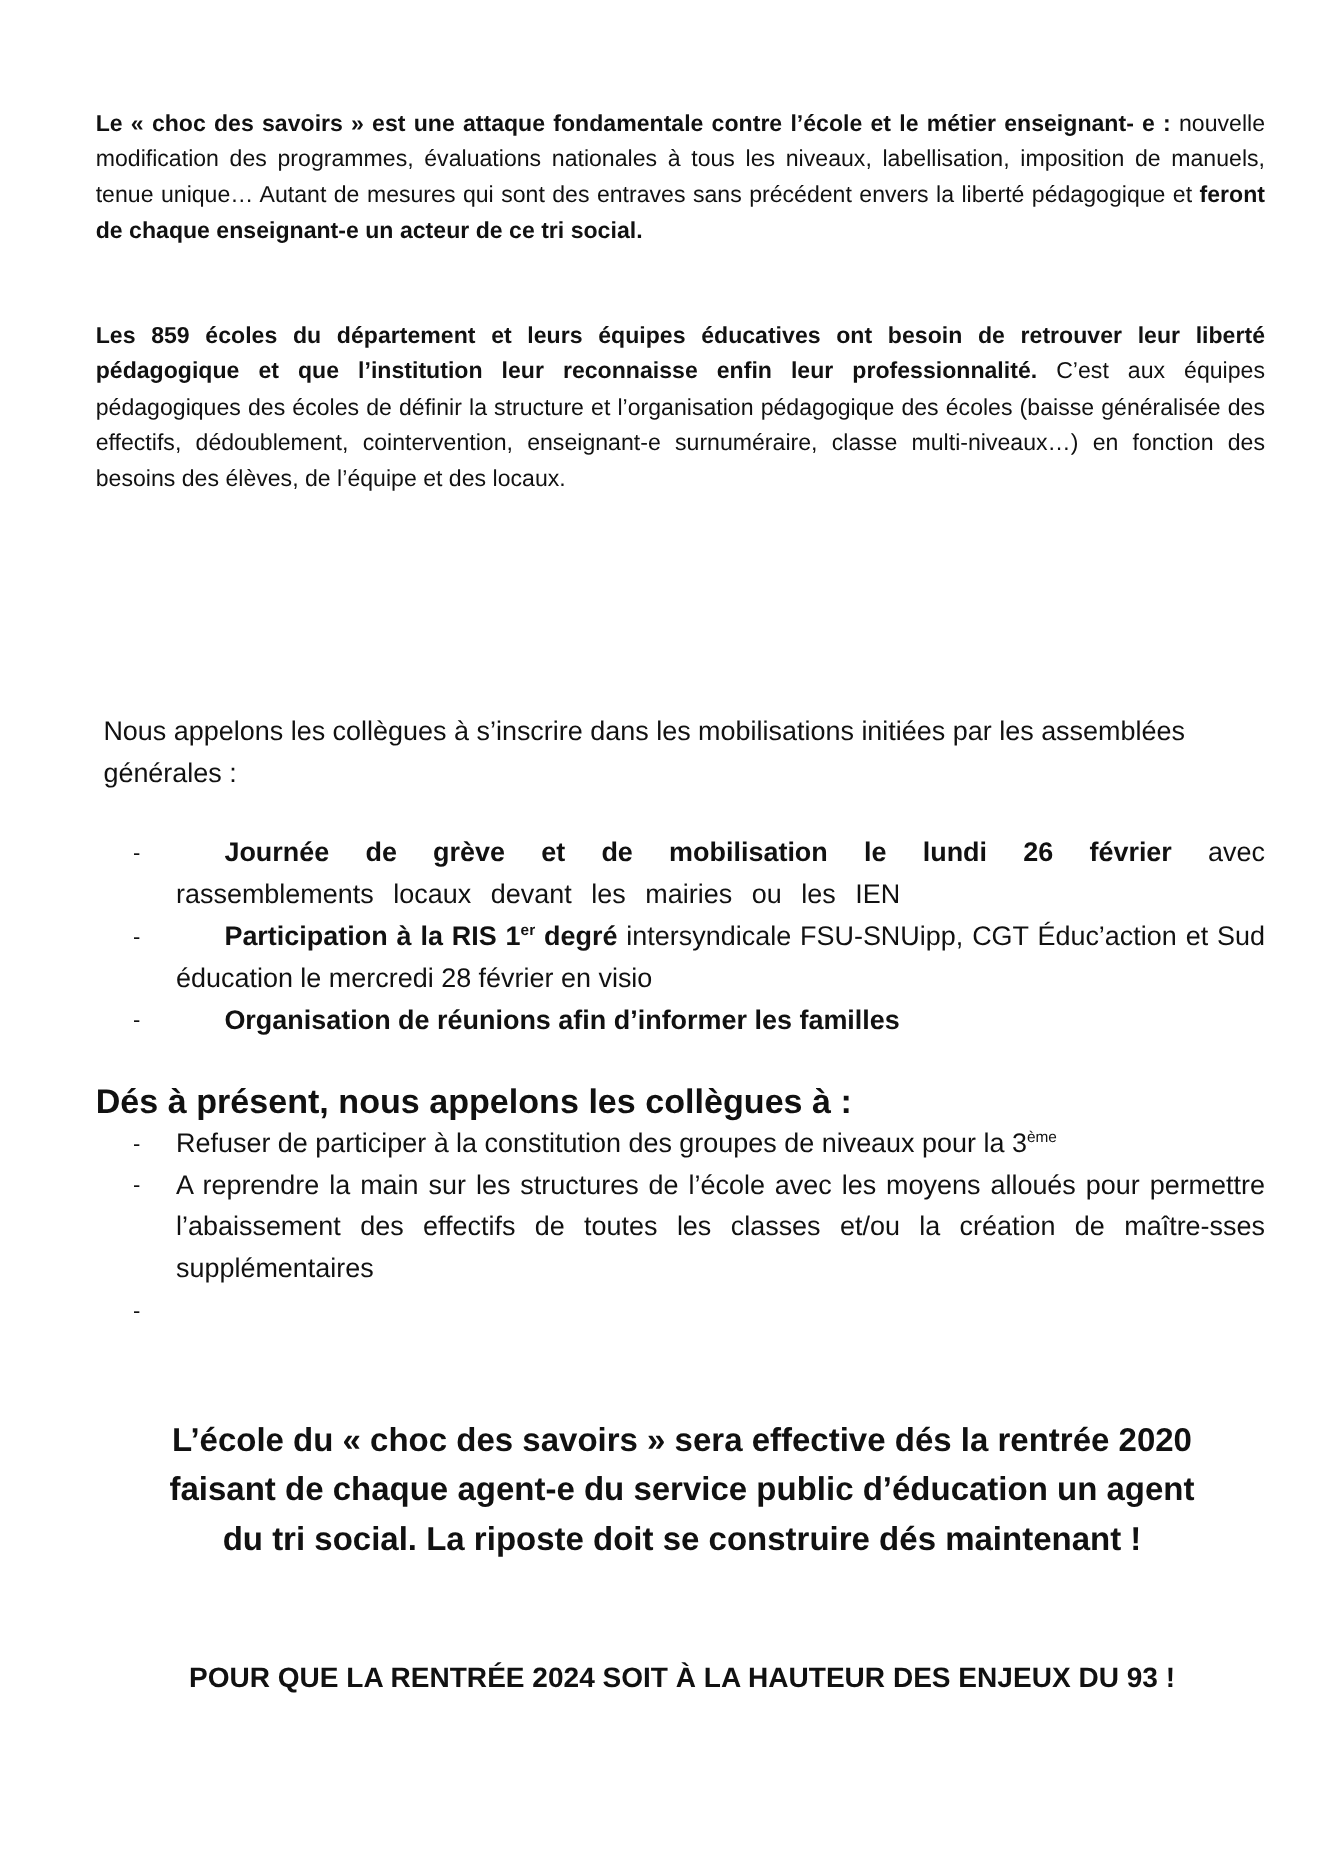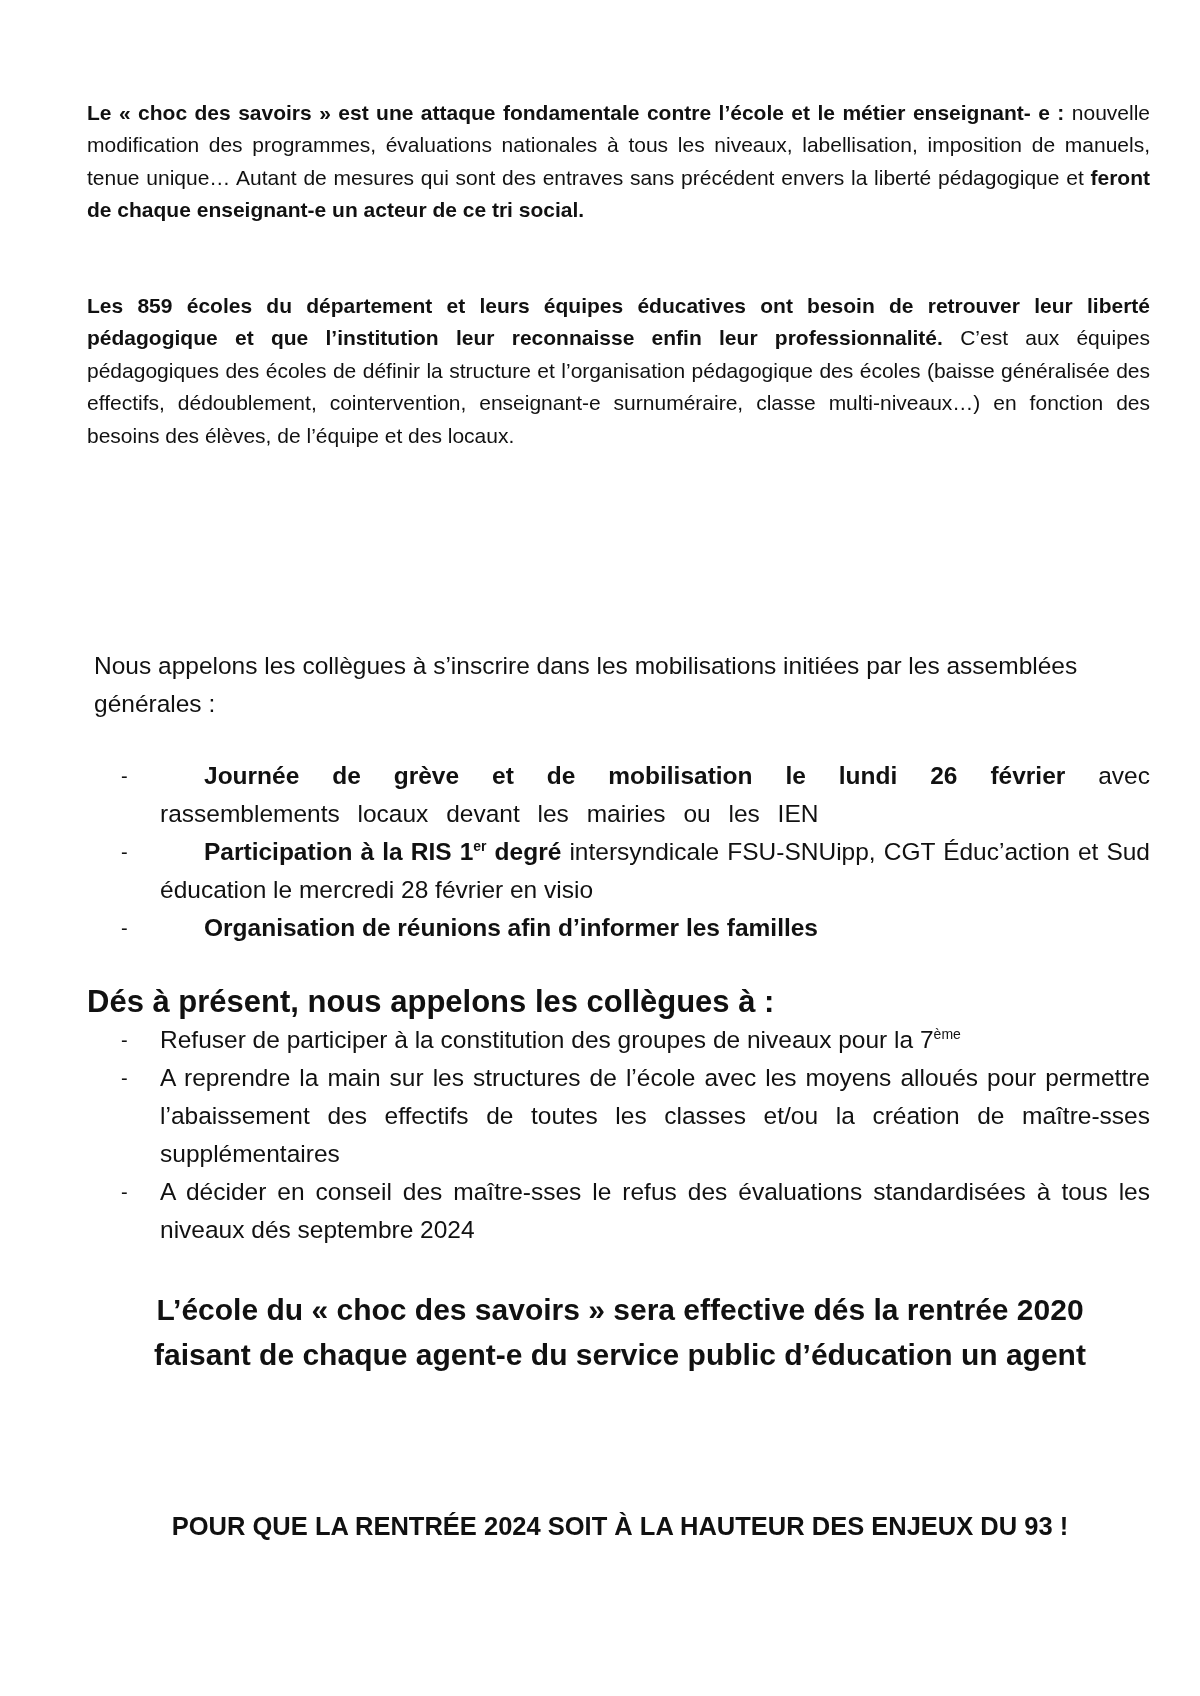--- a/index.html
+++ b/index.html
@@ -135,30 +135,31 @@
     </li>
     <li>
       <span class="dash">-</span><b>Organisation de réunions afin d’informer les familles</b><span></span>
     </li>
   </ul>
 
   <p class="subhead">Dés à présent, nous appelons les collègues à :</p>
 
   <ul class="list" id="call-list">
     <li>
-      <span class="dash">-</span><span>Refuser de participer à la constitution des groupes de niveaux pour la 7</span><sup>ème</sup>
+      <span class="dash">-</span><span>Refuser de participer à la constitution des groupes de niveaux pour la 3</span><sup>ème</sup>
     </li>
     <li>
       <span class="dash">-</span><span>A reprendre la main sur les structures de l’école avec les moyens alloués pour permettre l’abaissement des effectifs de toutes les classes et/ou la création de maître-sses supplémentaires</span>
     </li>
     <li>
-      <span class="dash">-</span><span>A décider en conseil des maître-sses le refus des évaluations standardisées à tous les niveaux dés septembre 2024</span>
+      <span class="dash">-</span>
     </li>
   </ul>
 
   <p class="conclusion">
     <span>L’école du « choc des savoirs » sera effective dés la rentrée 2020</span><br>
     <span>faisant de chaque agent-e du service public d’éducation un agent</span><br>
+    <span>du tri social. La riposte doit se construire dés maintenant !</span>
   </p>
 
   <p class="slogan">POUR QUE LA RENTRÉE 2024 SOIT À LA HAUTEUR DES ENJEUX DU 93 !</p>
 
 </div>
 
 </body></html>

